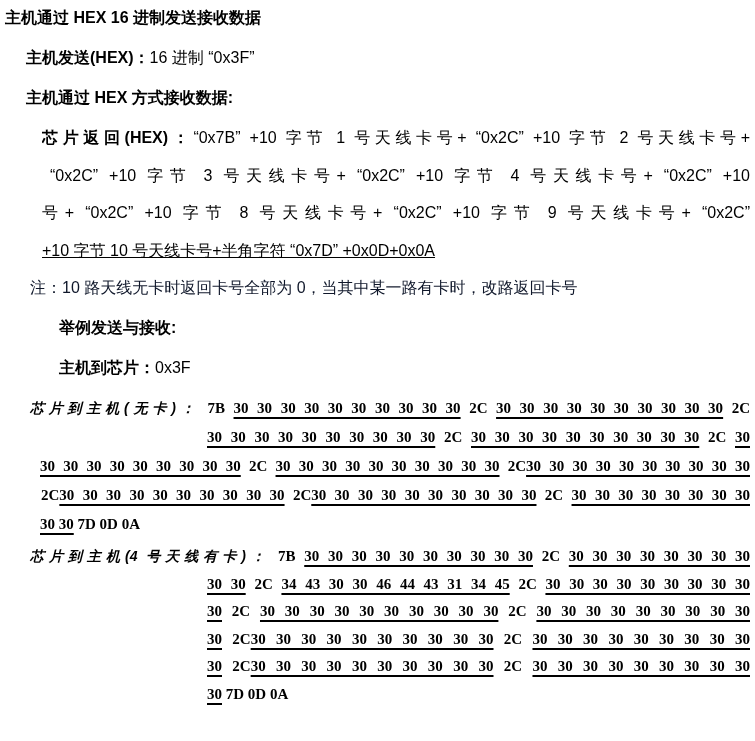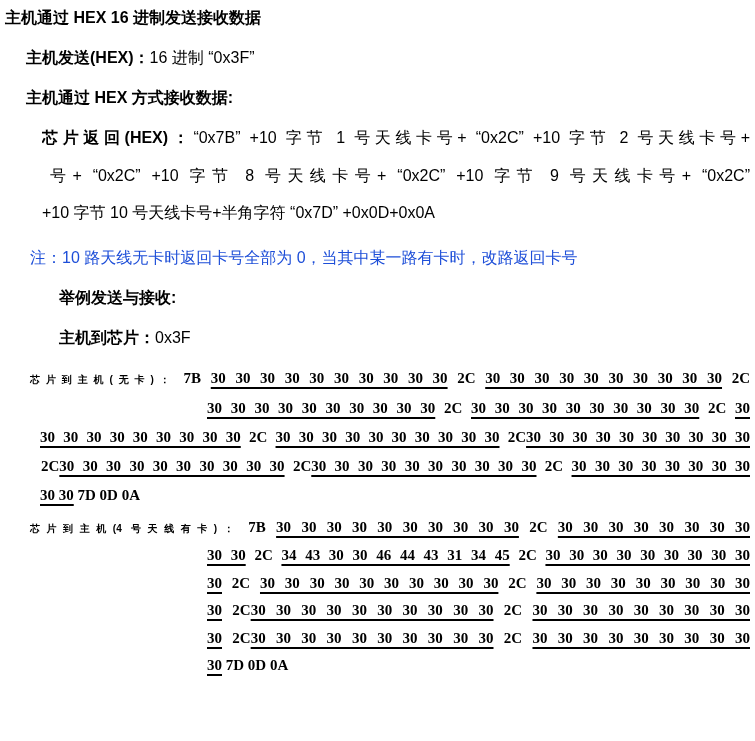--- a/index.html
+++ b/index.html
@@ -6,31 +6,31 @@
   body{width:755px;height:741px;overflow:hidden;}
   .page{position:relative;width:745px;padding:6px 5px 0 5px;color:#000;
         font-family:"Liberation Sans","DejaVu Sans",sans-serif;font-size:16px;}
   .hline{line-height:24px;font-weight:bold;white-space:nowrap;}
   .hline .plain{font-weight:normal;}
   .mt{margin-top:16px;margin-left:21px;}
   .indent1{padding-left:33px;}
   
   .para{margin-top:9px;padding-left:23px;}
   .para-line{line-height:37.5px;text-align:justify;text-align-last:justify;overflow:hidden;margin-left:14px;}
-  .para-line.last{text-align:right;text-align-last:left;}
+  .para-line.last{text-align:right;text-align-last:left;text-decoration:underline;}
   .para .para-line:nth-child(2){padding-left:8px;}
   .para-label{font-weight:bold;}
   
-  .note{margin-top:14px;padding-left:25px;line-height:24px;color:#1d4ed8;white-space:nowrap;}
+  .note{margin-top:7px;padding-left:25px;line-height:24px;color:#0f172a;white-space:nowrap;}
   
   .hexblock{font-family:"Liberation Serif","DejaVu Serif",serif;font-size:15px;}
   .hexline{line-height:29px;text-align:justify;text-align-last:justify;overflow:hidden;}
   .hexline .u{font-weight:bold;text-decoration:underline;text-decoration-thickness:2px;text-underline-offset:4px;}
   .hexline .n{font-weight:bold;text-decoration:none;}
-  .hexlabel{font-family:"Liberation Sans","DejaVu Sans",sans-serif;font-size:10px;font-weight:bold;padding-right:8px;}
+  .hexlabel{font-family:"Liberation Sans","DejaVu Sans",sans-serif;font-size:14px;font-weight:bold;padding-right:8px;font-style:italic;}
   #no-card{margin-top:14px;}
   #no-card .first{padding-left:25px;}
   #no-card-rest .hexline:nth-child(1){padding-left:202px;}
   #no-card-rest .hexline:nth-child(2){padding-left:35px;}
   #no-card-rest .hexline:nth-child(3){padding-left:0;margin-left:36px;}
   #no-card-rest .hexline:nth-child(4){padding-left:35px;text-align-last:left;}
   #with-card{margin-top:4px;}
   #with-card .hexline{line-height:27.5px;}
   #with-card .first{padding-left:25px;}
   #with-card-rest .hexline{padding-left:202px;}
@@ -42,20 +42,21 @@
 <div class="page">
 
   <div class="hline">主机通过 HEX 16 进制发送接收数据</div>
 
   <div class="hline mt"><span>主机发送(HEX)：</span><span class="plain">16 进制 “0x3F”</span></div>
 
   <div class="hline mt">主机通过 HEX 方式接收数据:</div>
 
   <div class="para">
     <div class="para-line"><span class="para-label">芯片返回(HEX)：</span><span>“0x7B” +10 字节 1 号天线卡号+ “0x2C”  +10 字节 2 号天线卡号+</span></div>
+    <div class="para-line">“0x2C”  +10 字节 3 号天线卡号+ “0x2C”  +10 字节 4 号天线卡号+ “0x2C”  +10</div>
     <div class="para-line">号+ “0x2C”  +10 字节 8 号天线卡号+ “0x2C”  +10 字节 9 号天线卡号+ “0x2C”</div>
     <div class="para-line last">+10 字节 10 号天线卡号+半角字符 “0x7D” +0x0D+0x0A</div>
   </div>
 
   <div class="note">注：10 路天线无卡时返回卡号全部为 0，当其中某一路有卡时，改路返回卡号</div>
 
   <div class="hline mt indent1">举例发送与接收:</div>
 
   <div class="hline mt indent1"><span>主机到芯片：</span><span class="plain">0x3F</span></div>
 

